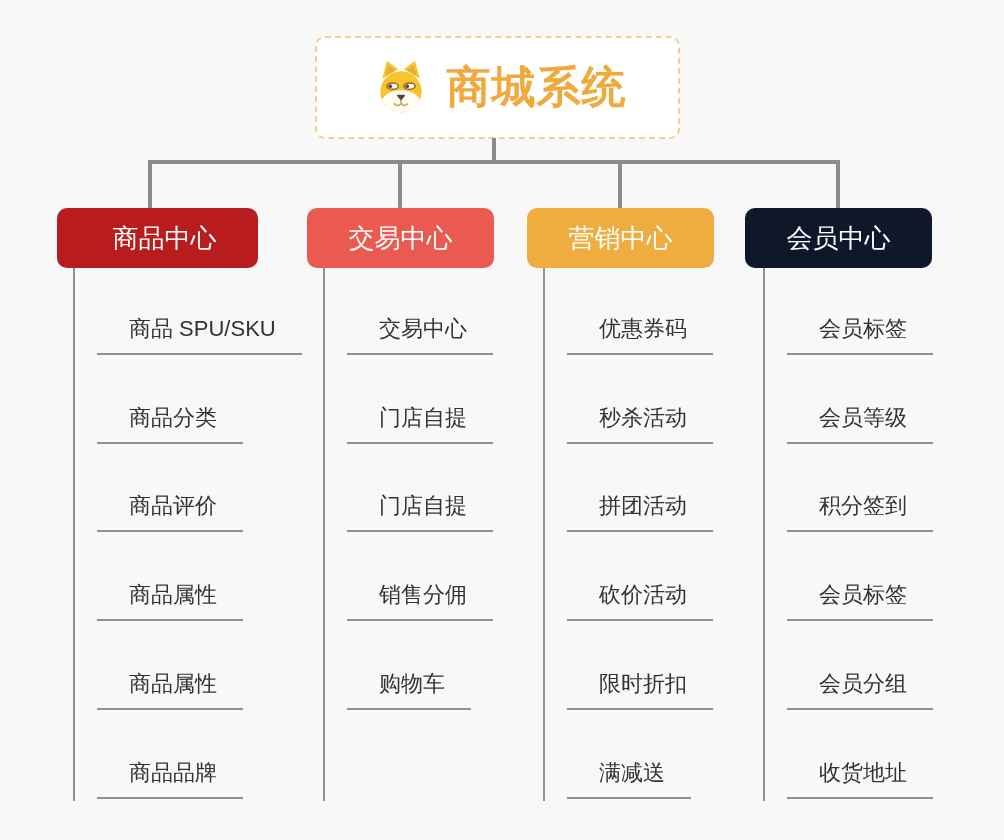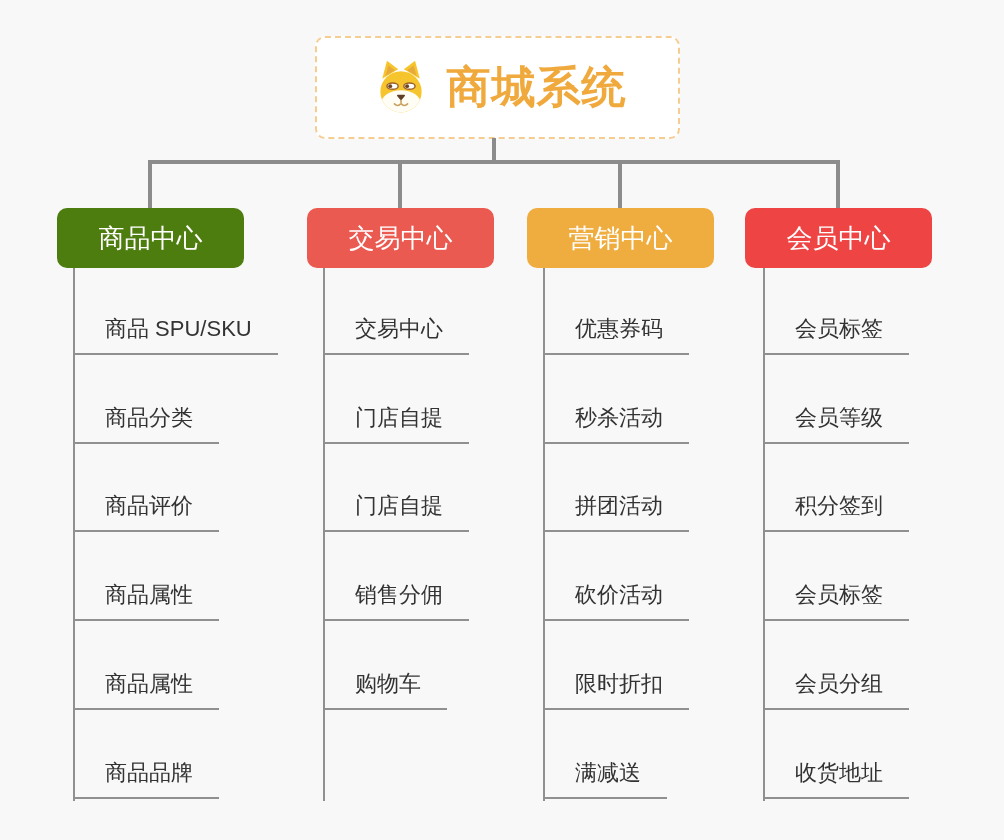--- a/index.html
+++ b/index.html
@@ -34,21 +34,21 @@
     border-radius:10px; color:#FFFFFF; font-size:26px;
     display:flex; align-items:center; justify-content:center;
     white-space:nowrap; cursor:default;
   }
   .b-1 { left:57px; }  .b-2 { left:307px; }  .b-3 { left:527px; }  .b-4 { left:745px; }
 
   
   .colline { position:absolute; top:268px; width:2px; height:533px; background:#909090; }
   .v-1 { left:73px; } .v-2 { left:323px; } .v-3 { left:543px; } .v-4 { left:763px; }
 
-  .column { position:absolute; top:266px; width:252px; }
+  .column { position:absolute; top:266px; width:252px;padding-left:24px; }
   .col-1 { left:73px; } .col-2 { left:323px; } .col-3 { left:543px; } .col-4 { left:763px; }
 
   .leaf { height:88.8px; display:flex; align-items:flex-end; }
   .leaf > span {
     display:inline-block; white-space:nowrap;
     padding:0 26px 9px 32px;
     border-bottom:2px solid #909090;
     font-size:22px; color:#333333;
   }
 </style>
@@ -82,30 +82,30 @@
     <span class="root-title">商城系统</span>
   </div>
 
   <div class="conn c-root-drop"></div>
   <div class="conn c-bus"></div>
   <div class="conn c-drop-1"></div>
   <div class="conn c-drop-2"></div>
   <div class="conn c-drop-3"></div>
   <div class="conn c-drop-4"></div>
 
-  <div class="branch b-1" style="background-color: #4d7c0f;">
+  <div class="branch b-1" style="background-color: #b91c1c; padding-left: 14px;">
     <span>商品中心</span>
   </div>
   <div class="branch b-3" style="background-color: rgb(239, 173, 63);">
     <span>营销中心</span>
   </div>
   <div class="branch b-2" style="background-color: rgb(234, 90, 80);">
     <span>交易中心</span>
   </div>
-  <div class="branch b-4" style="background-color: #ef4444;">
+  <div class="branch b-4" style="background-color: #0f172a;">
     <span>会员中心</span>
   </div>
 
   <div class="colline v-1"></div>
   <div class="colline v-2"></div>
   <div class="colline v-3"></div>
   <div class="colline v-4"></div>
 
   <div class="column col-1">
     <div class="leaf">

